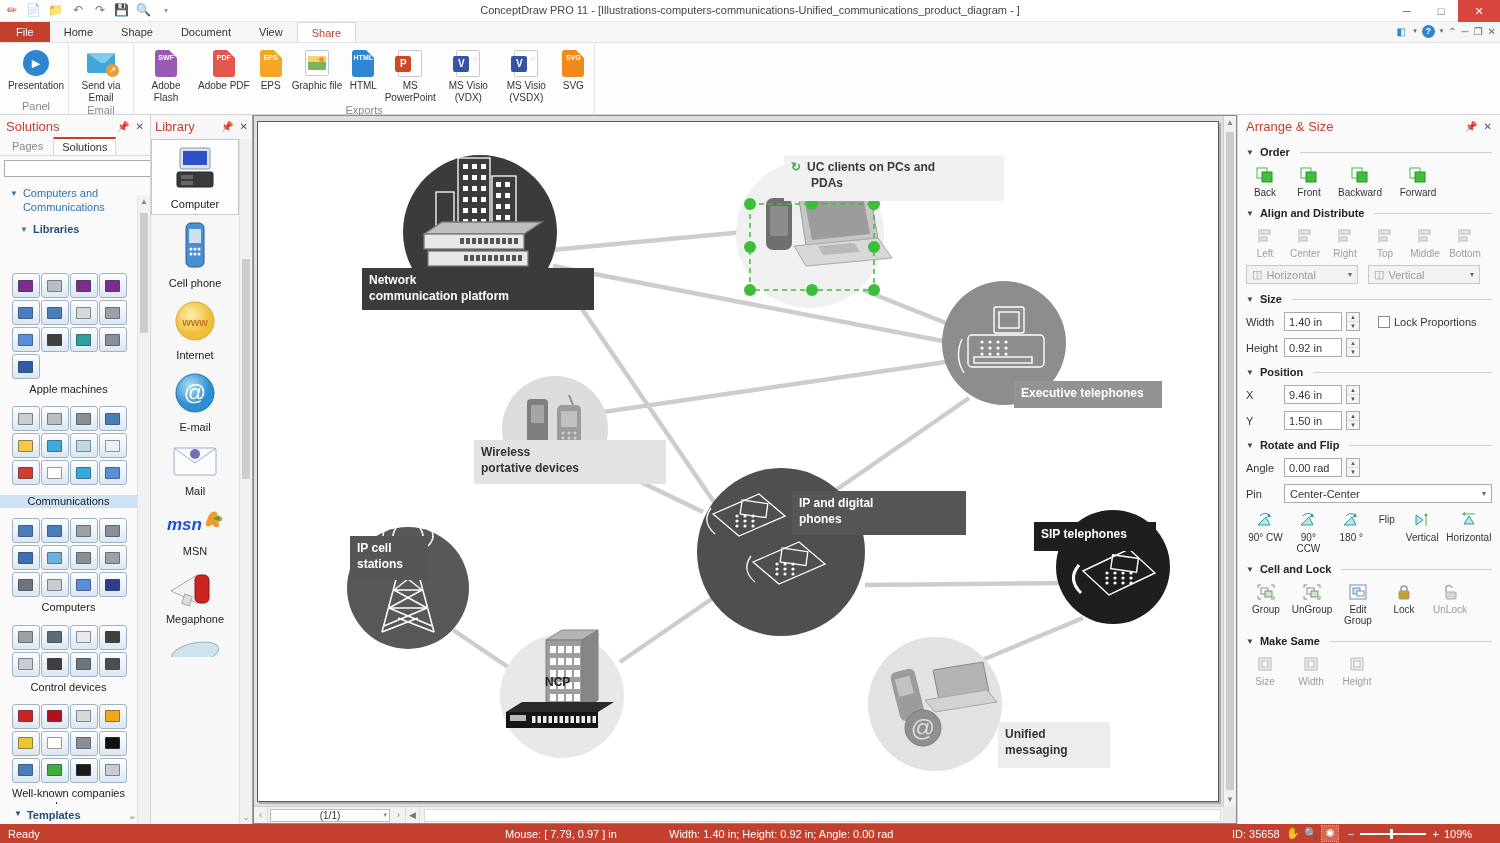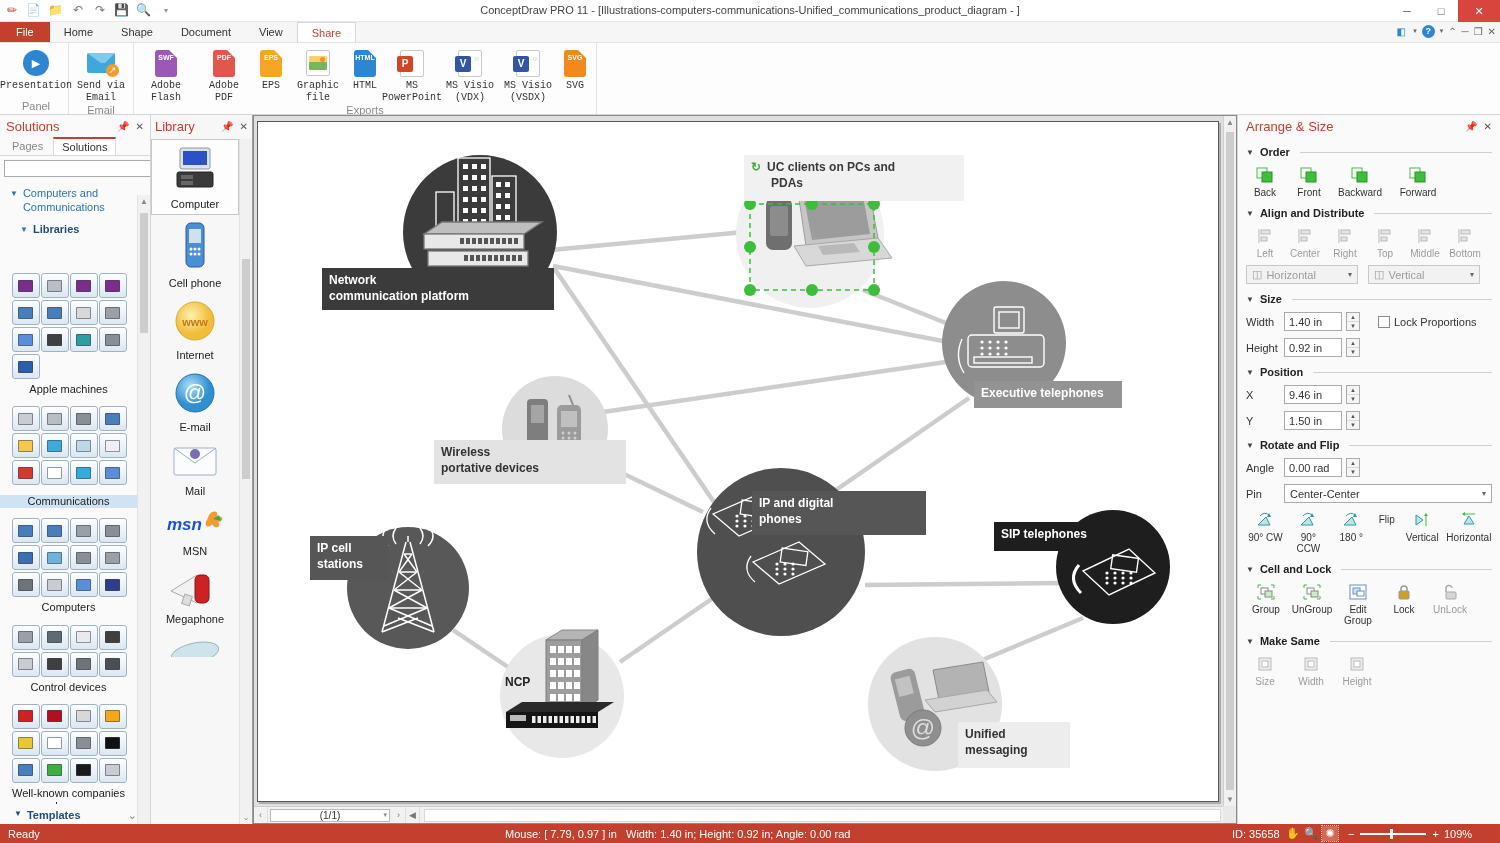--- a/index.html
+++ b/index.html
@@ -25,21 +25,21 @@
   .tri-right-icon { width:14px; height:14px; display:flex; align-items:center; justify-content:center; }
 
   
   .ribbon { position:absolute; left:0; top:43px; right:0; height:72px; background:#FDFDFD; border-bottom:1px solid #D5D5D5; }
   .ribbon-inner { display:flex; height:100%; padding-left:4px; }
   .rgroup { display:flex; flex-direction:column; height:100%; border-right:1px solid #E4E4E4; padding:0 3px; }
   .rgroup-buttons { flex:1; display:flex; align-items:flex-start; padding-top:4px; }
   .rgroup-label { height:14px; text-align:center; color:#8A8A8A; font-size:11px; }
   .rbtn { width:auto; min-width:36px; max-width:58px; padding:1px 3px; display:flex; flex-direction:column; align-items:center; gap:2px; }
   .rbtn .ricon { width:30px; height:30px; display:flex; align-items:center; justify-content:center; }
-  .rbtn .rtext { font-size:10px; color:#333; text-align:center; line-height:1.15;font-family:Liberation Mono, monospace; }
+  .rbtn .rtext { font-size:10px; color:#333; text-align:center; line-height:1.15; }
   .filebadge { width:22px; height:27px; border-radius:3px; position:relative; display:flex; align-items:flex-start; justify-content:center; color:#fff; font-weight:bold; font-size:7px; padding-top:4px; }
   .filebadge::after { content:""; position:absolute; right:0; top:0; border:4px solid; border-color:#fff #fff transparent transparent; border-radius:0 3px 0 0; }
 
   
   .panel-header { height:22px; display:flex; align-items:center; padding:0 6px; color:#C3402E; font-size:13px; }
   .panel-header .ph-icons { margin-left:auto; display:flex; gap:6px; color:#555; font-size:10px; }
 
   
   .solutions { position:absolute; left:0; top:115px; width:151px; bottom:19px; background:#FAFAFA; border-right:1px solid #D5D5D5; overflow:hidden; }
   .sol-tabs { display:flex; height:19px; border-bottom:1px solid #D9D9D9; padding-left:4px; gap:2px; }
@@ -73,21 +73,21 @@
   .lib-item.selected { background:#FDFDFD; border:1px solid #C8C8C8; }
   .lib-item .lname { font-size:11px; color:#222; margin-top:4px; }
   .lib-scroll { position:absolute; right:0; top:24px; bottom:0; width:13px; background:#F1F1F1; border-left:1px solid #E2E2E2; }
   .lib-scroll .thumb { position:absolute; left:2px; right:2px; top:120px; height:220px; background:#CDCDCD; }
 
   
   .canvas-wrap { position:absolute; left:253px; top:115px; right:263px; bottom:19px; background:#E9E9E9; border:1px solid #8A8A8A; }
   .canvas-view { position:absolute; left:0; top:0; right:13px; bottom:17px; overflow:hidden; background:#DFDFDF; }
   .page { position:absolute; left:3px; top:5px; right:4px; bottom:4px; background:#fff; border:1px solid #5A5A5A; box-shadow:2px 2px 0 #ADADAD; }
   .page svg { position:absolute; left:0; top:0; }
-  .dlabel { position:absolute; font-weight:bold; font-size:12px; line-height:1.35; padding:4px 7px; white-space:nowrap; }
+  .dlabel { position:absolute; font-weight:bold; font-size:12px; line-height:1.35; padding:4px 7px; white-space:nowrap;margin-left:40px; }
   .vscroll { position:absolute; right:0; top:0; width:13px; bottom:17px; background:#F1F1F1; border-left:1px solid #CFCFCF; }
   .vscroll .thumb { position:absolute; left:2px; right:2px; top:16px; bottom:16px; background:#CDCDCD; }
   .hscrollrow { position:absolute; left:0; right:13px; bottom:0; height:17px; background:#F1F1F1; border-top:1px solid #CFCFCF; display:flex; align-items:center; }
   .pagenav { display:flex; align-items:center; height:100%; }
   .pn-btn { width:14px; height:100%; display:flex; align-items:center; justify-content:center; color:#777; font-size:9px; border-right:1px solid #DDD; }
   .pn-box { width:120px; height:13px; background:#fff; border:1px solid #BBB; margin:0 2px; display:flex; align-items:center; justify-content:center; font-size:10px; color:#333; position:relative; }
   .pn-box .dd-arrow { position:absolute; right:2px; color:#888; font-size:7px; }
   .htrack { flex:1; height:13px; background:#FFF; border:1px solid #D9D9D9; margin:0 2px 0 4px; }
 
   
@@ -1226,21 +1226,21 @@
             </div>
             <div style="text-align: center;">Height</div>
           </div>
         </div>
       </div>
   </div>
 
   <div class="statusbar">
     <span class="sb" style="left:8px;">Ready</span>
     <span class="sb" style="left:505px;">Mouse: [ 7.79, 0.97 ] in</span>
-    <span class="sb" style="left:626px;">Width: 1.40 in;  Height: 0.92 in;  Angle: 0.00 rad</span>
+    <span class="sb" style="left:669px;">Width: 1.40 in;  Height: 0.92 in;  Angle: 0.00 rad</span>
     <span class="sb" style="left:1232px;">ID: 35658</span>
     <span class="sb sb-icon" style="left:1285px;">✋</span>
     <span class="sb sb-icon" style="left:1303px;">🔍</span>
     <span class="sb sb-icon active" style="left:1322px;">✺</span>
     <span class="sb sb-slider" style="left:1348px;">
       <span>−</span>
       <span class="sb-track">
           <span class="sb-thumb"></span>
         </span>
       <span>+</span>

